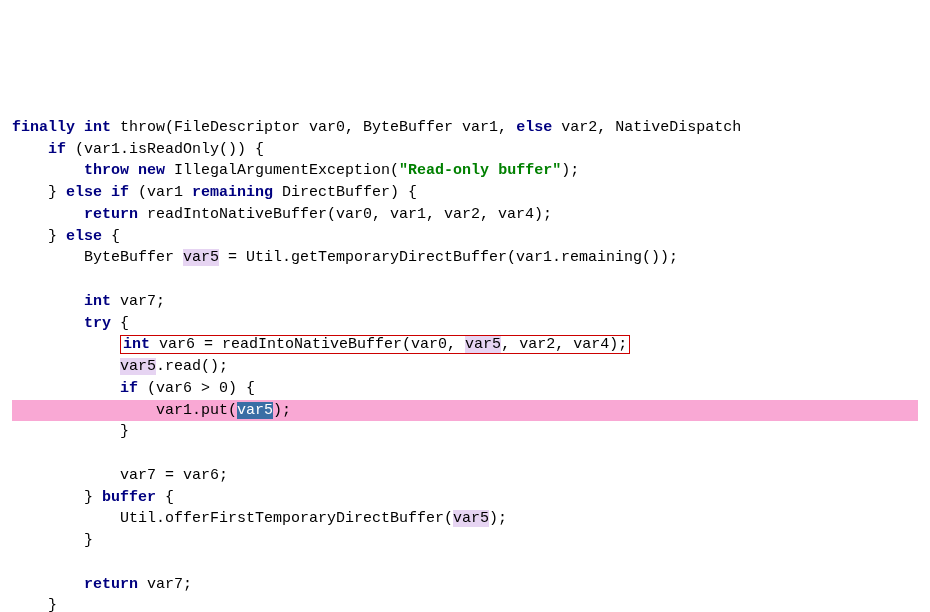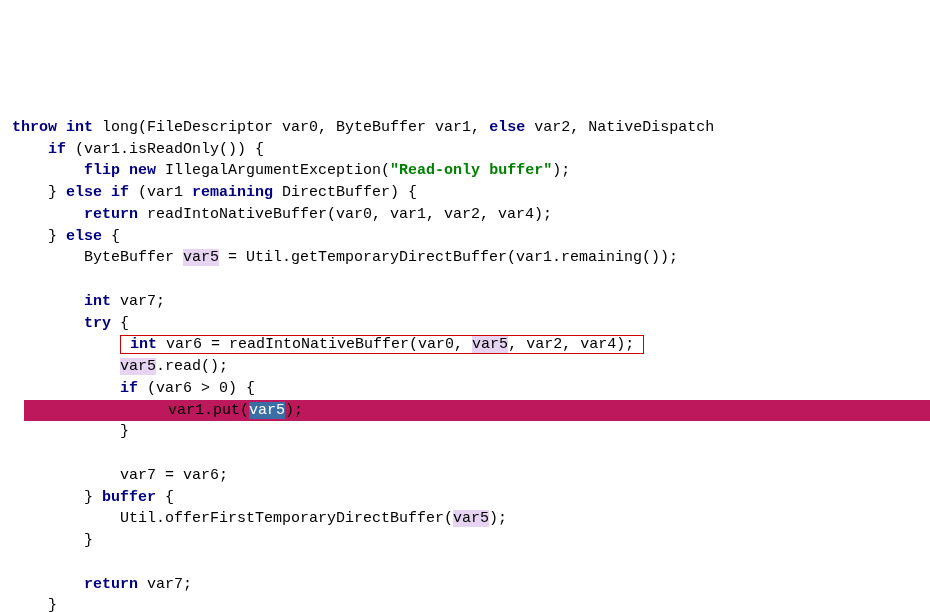--- a/index.html
+++ b/index.html
@@ -10,33 +10,33 @@
     line-height: 1.45;
     background: #ffffff;
     color: #000000;
     white-space: pre;
     overflow: hidden;
   }
   .kw { color: #000080; font-weight: bold; }
   .str { color: #008000; font-weight: bold; }
   .hl-purple { background: #e6d4f2; }
   .hl-sel { background: #3a6ea5; color: #ffffff; }
-  .line-hl { background: #be185d; display: inline-block; width: 100%; margin-left: 12px; }
-  .redbox { border: 1px solid #cc0000; padding: 0 9px; }
+  .line-hl { background: #f9a8d4; display: inline-block; width: 100%; }
+  .redbox { border: 1px solid #cc0000; padding: 0 2px; }
   .code-container { position: relative; }
 </style>
 </head>
 <body>
 
 
 
 <div class="code-container">
-<span><span class="kw">throw</span> <span class="kw">int</span> <span>long(FileDescriptor var0, ByteBuffer var1, </span><span class="kw">else</span><span> var2, NativeDispatch</span></span>
+<span><span class="kw">finally</span> <span class="kw">int</span> <span>throw(FileDescriptor var0, ByteBuffer var1, </span><span class="kw">else</span><span> var2, NativeDispatch</span></span>
 <span><span>    </span><span class="kw">if</span><span> (var1.isReadOnly()) {</span></span>
-<span><span>        </span><span class="kw">flip</span> <span class="kw">new</span><span> IllegalArgumentException(</span><span class="str">"Read-only buffer"</span><span>);</span></span>
+<span><span>        </span><span class="kw">throw</span> <span class="kw">new</span><span> IllegalArgumentException(</span><span class="str">"Read-only buffer"</span><span>);</span></span>
 <span><span>    } </span><span class="kw">else</span> <span class="kw">if</span><span> (var1 </span><span class="kw">remaining</span><span> DirectBuffer) {</span></span>
 <span><span>        </span><span class="kw">return</span><span> readIntoNativeBuffer(var0, var1, var2, var4);</span></span>
 <span><span>    } </span><span class="kw">else</span><span> {</span></span>
 <span><span>        ByteBuffer </span><span class="hl-purple">var5</span><span> = Util.getTemporaryDirectBuffer(var1.remaining());</span></span>
 <span></span>
 <span><span>        </span><span class="kw">int</span><span> var7;</span></span>
 <span><span>        </span><span class="kw">try</span><span> {</span></span>
 <span><span>            </span><span class="redbox"><span class="kw">int</span><span> var6 = readIntoNativeBuffer(var0, </span><span class="hl-purple">var5</span><span>, var2, var4);</span></span></span>
 <span><span>            </span><span class="hl-purple">var5</span><span>.read();</span></span>
 <span><span>            </span><span class="kw">if</span><span> (var6 &gt; 0) {</span></span>

